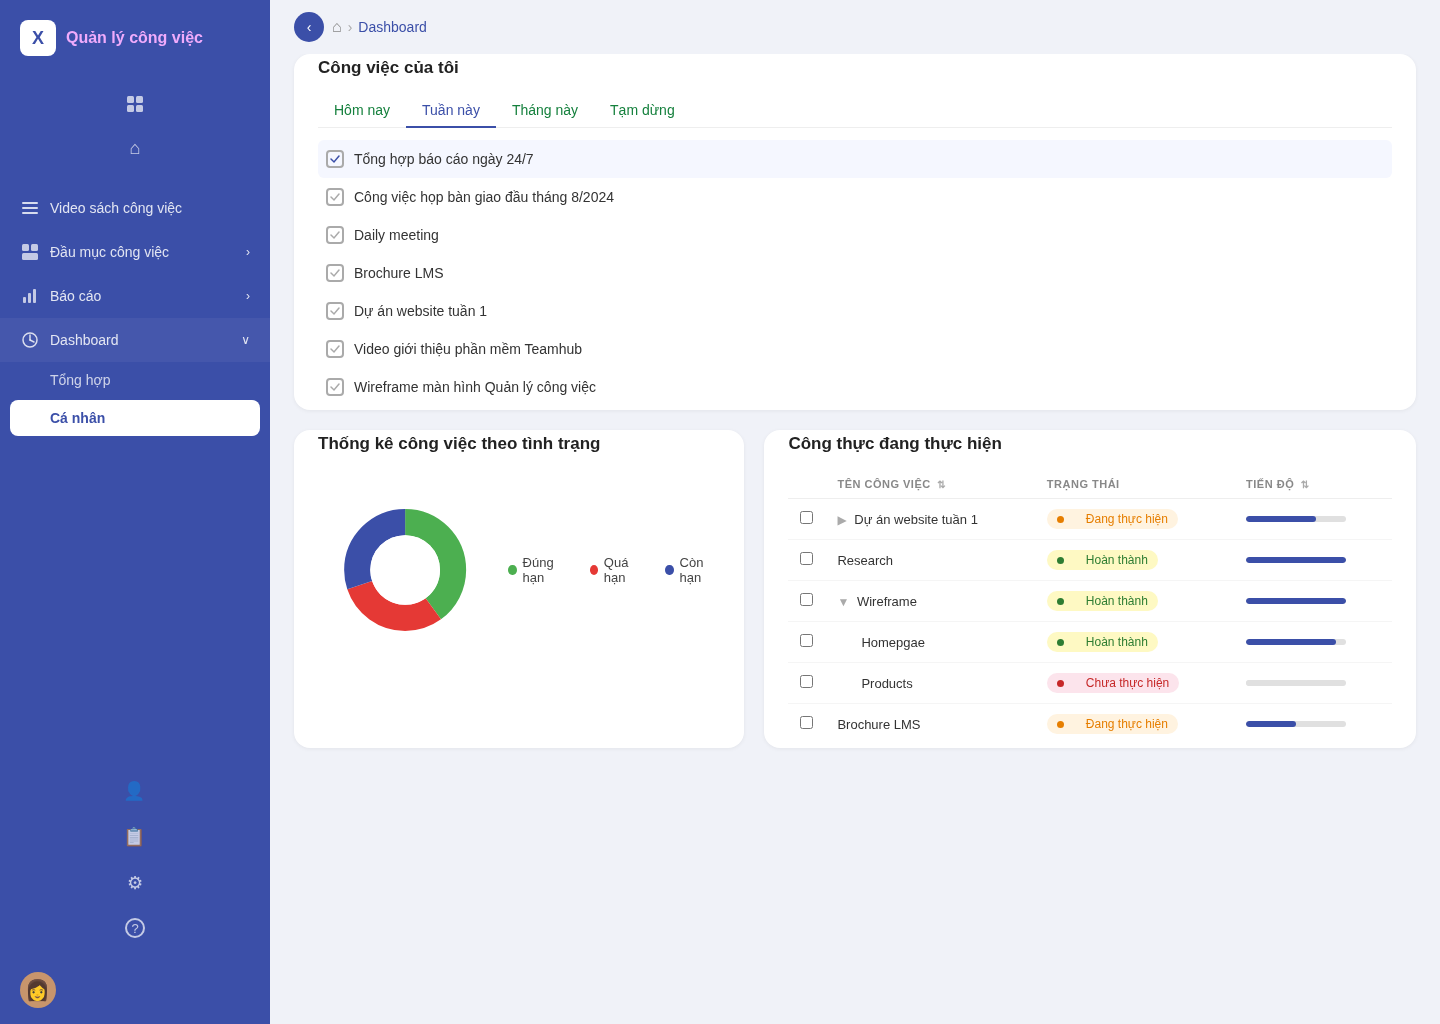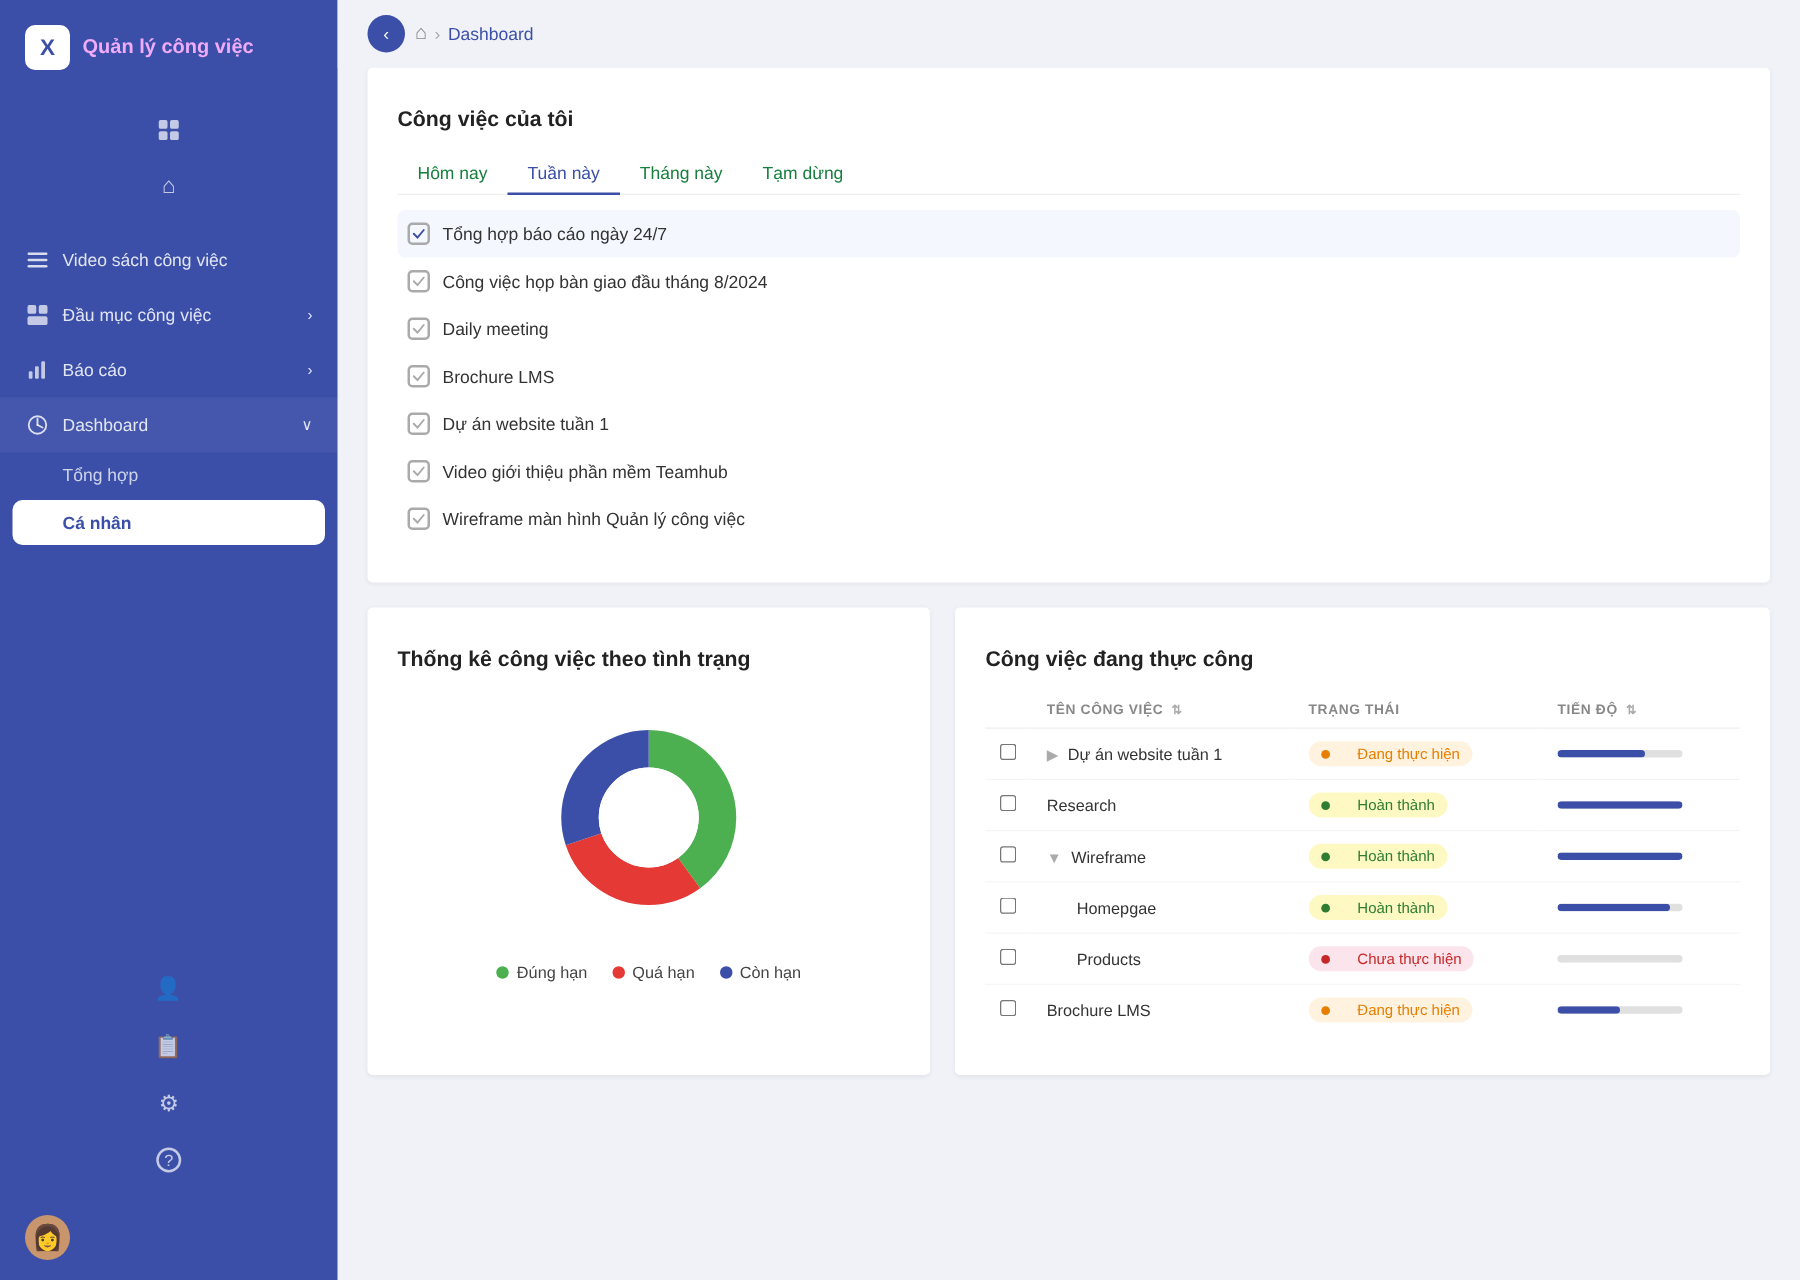--- a/index.html
+++ b/index.html
@@ -133,22 +133,22 @@
       overflow-y: auto;
       padding: 0 24px 24px 24px;
       display: flex;
       flex-direction: column;
       gap: 20px;
     }
 
     
     .card {
       background: white;
-      border-radius: 4px;
-      padding: 32px 24px;
+      border-radius: 16px;
+      padding: 4px 24px;
       box-shadow: 0 1px 4px rgba(0,0,0,0.06);
     }
     .card-title {
       font-size: 17px;
       font-weight: 600;
       color: #222;
       margin-bottom: 16px;
     }
 
     
@@ -201,21 +201,20 @@
     .bottom-row {
       display: flex;
       gap: 20px;
     }
     .card-stats { flex: 1; min-width: 0; }
     .card-tasks { flex: 1.5; min-width: 0; }
 
     
     .donut-container {
       display: flex;
-      flex-direction: column;
       align-items: center;
       gap: 16px;
     }
     .donut-legend {
       display: flex;
       gap: 20px;
       font-size: 13px;
       color: #444;
     }
     .legend-item {
@@ -494,21 +493,21 @@
             </div>
             <div class="legend-item">
               <div class="legend-dot" style="background:#3b4fa8;"></div>
               <span>Còn hạn</span>
             </div>
           </div>
         </div>
       </div>
 
       <div class="card card-tasks">
-        <div class="card-title">Công việc đang thực công</div>
+        <div class="card-title">Công thực đang thực hiện</div>
         <table class="data-table">
           <thead>
             <tr>
               <th class="checkbox-col"></th>
               <th style="cursor:pointer;">
                 <span>TÊN CÔNG VIỆC</span>
                 <span class="sort-icon">⇅</span>
               </th>
               <th>TRẠNG THÁI</th>
               <th style="cursor:pointer;">

